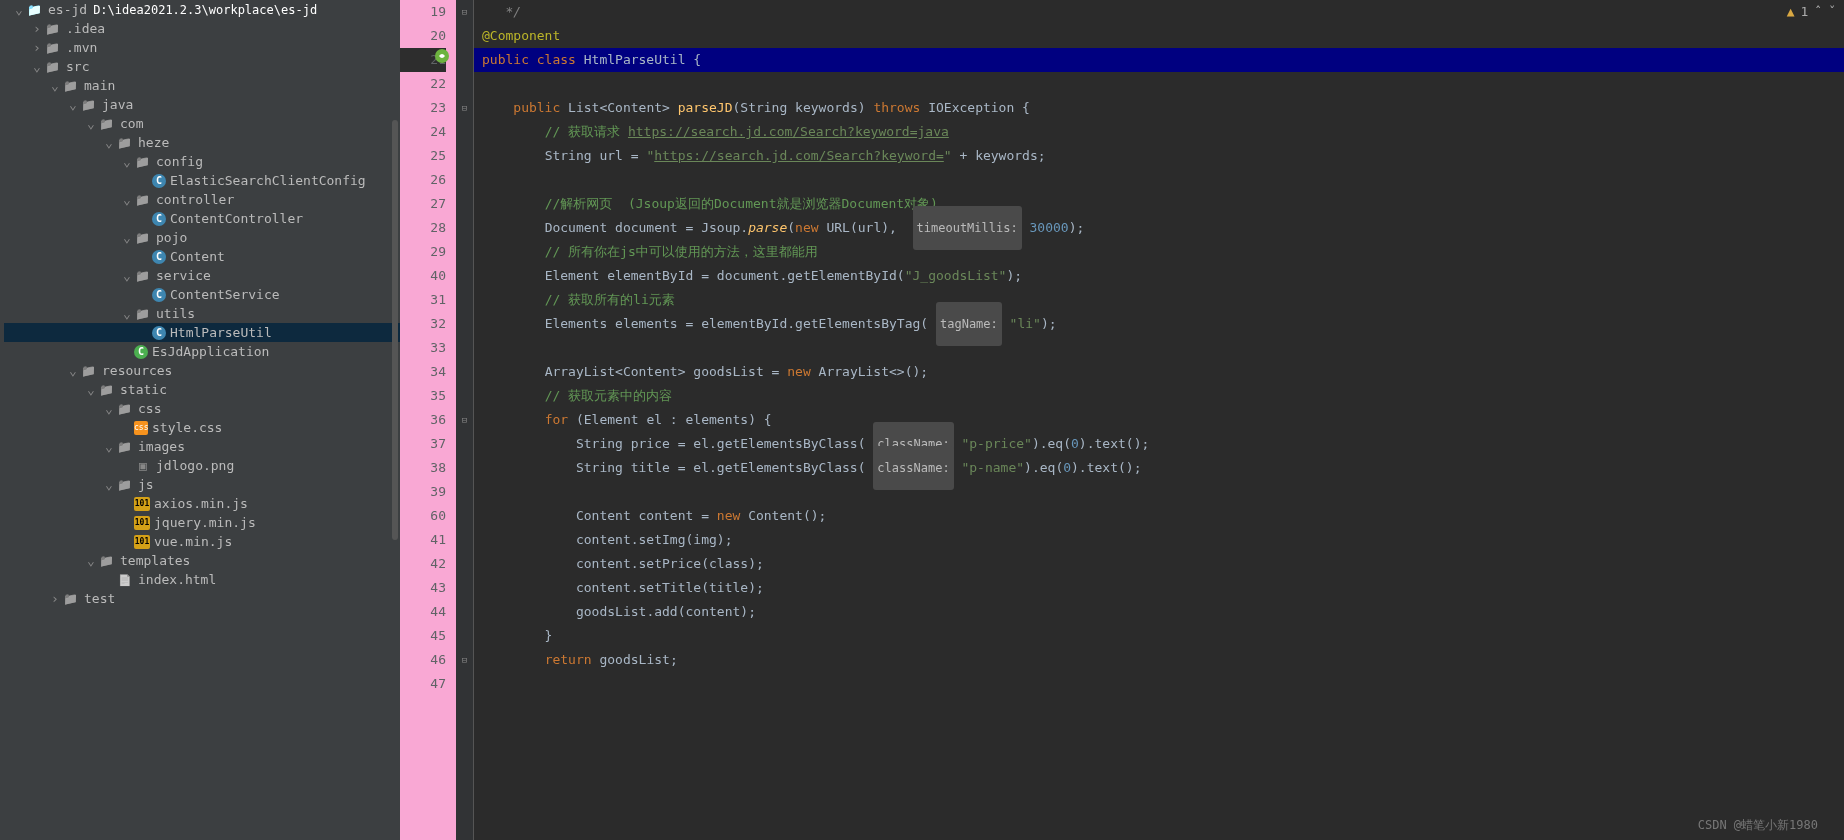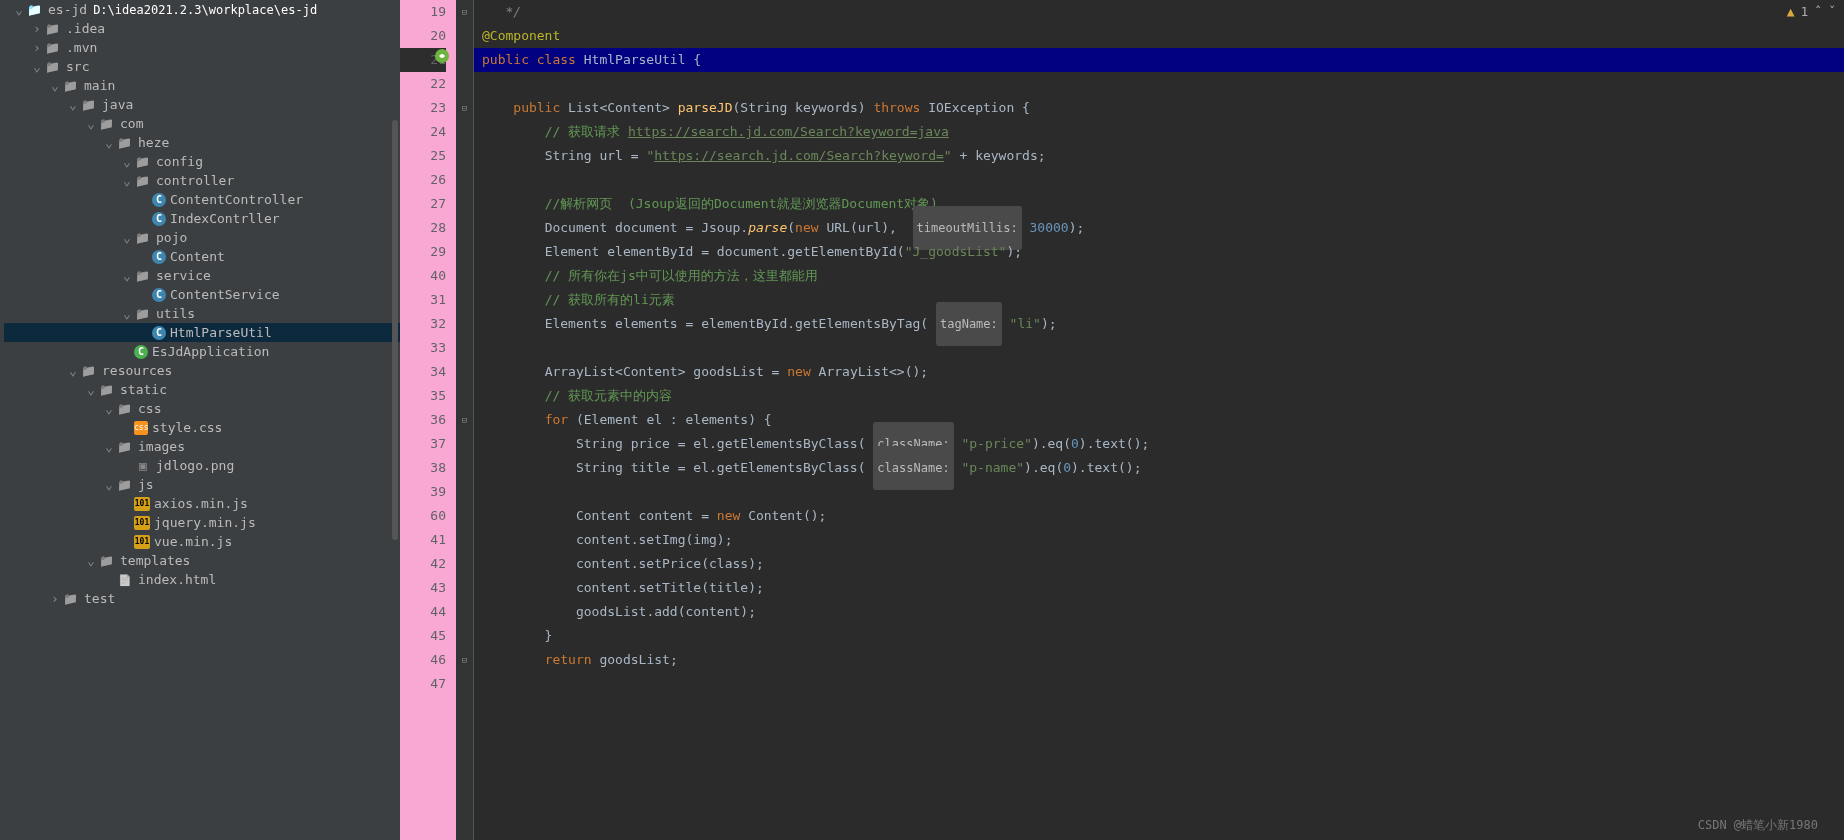--- a/index.html
+++ b/index.html
@@ -120,38 +120,38 @@
         </div>
       </li>
       <li>
         <div class="tree-row indent6">
           <span class="arrow">⌄</span>
           <span class="icon folder-icon pkg"></span>
           <span class="name">config</span>
         </div>
       </li>
       <li>
+        <div class="tree-row indent7">
+          <span class="arrow"> </span>
+          <span class="icon class-icon"></span>
+          <span class="name">ElasticSearchClientConfig</span>
+        </div>
+      </li>
+      <li>
         <div class="tree-row indent6">
           <span class="arrow">⌄</span>
           <span class="icon folder-icon pkg"></span>
           <span class="name">controller</span>
         </div>
       </li>
       <li>
         <div class="tree-row indent7">
           <span class="arrow"> </span>
           <span class="icon class-icon"></span>
           <span class="name">ContentController</span>
-        </div>
-      </li>
-      <li>
-        <div class="tree-row indent7">
-          <span class="arrow"> </span>
-          <span class="icon class-icon"></span>
-          <span class="name">IndexContrller</span>
         </div>
       </li>
       <li>
         <div class="tree-row indent6">
           <span class="arrow">⌄</span>
           <span class="icon folder-icon pkg"></span>
           <span class="name">pojo</span>
         </div>
       </li>
       <li>
@@ -360,22 +360,22 @@
       <div class="line">   <span class="com">*/</span></div>
       <div class="line"><span class="ann">@Component</span></div>
       <div class="line hl"><span class="kw">public class</span> <span class="id">HtmlParseUtil</span> {</div>
       <div class="line"></div>
       <div class="line">    <span class="kw">public</span> <span class="id">List&lt;Content&gt;</span> <span class="fn">parseJD</span>(<span class="id">String keywords</span>) <span class="kw">throws</span> <span class="id">IOException</span> {</div>
       <div class="line">        <span class="com-chinese">// 获取请求</span> <span class="url-str">https://search.jd.com/Search?keyword=java</span></div>
       <div class="line">        <span class="id">String url</span> = <span class="str">"</span><span class="url-str">https://search.jd.com/Search?keyword=</span><span class="str">"</span> + <span class="id">keywords</span>;</div>
       <div class="line"></div>
       <div class="line">        <span class="com-chinese">//解析网页  (Jsoup返回的Document就是浏览器Document对象)</span></div>
       <div class="line">        <span class="id">Document document</span> = <span class="id">Jsoup</span>.<span class="fn-italic">parse</span>(<span class="kw">new</span> <span class="id">URL</span>(<span class="id">url</span>),  <span class="param-hint">timeoutMillis:</span> <span class="num">30000</span>);</div>
+      <div class="line">        <span class="com-chinese">// 所有你在js中可以使用的方法，这里都能用</span></div>
       <div class="line">        <span class="id">Element elementById</span> = <span class="id">document</span>.<span class="id">getElementById</span>(<span class="str">"J_goodsList"</span>);</div>
-      <div class="line">        <span class="com-chinese">// 所有你在js中可以使用的方法，这里都能用</span></div>
       <div class="line">        <span class="com-chinese">// 获取所有的li元素</span></div>
       <div class="line">        <span class="id">Elements elements</span> = <span class="id">elementById</span>.<span class="id">getElementsByTag</span>( <span class="param-hint">tagName:</span> <span class="str">"li"</span>);</div>
       <div class="line"></div>
       <div class="line">        <span class="id">ArrayList&lt;Content&gt; goodsList</span> = <span class="kw">new</span> <span class="id">ArrayList&lt;&gt;</span>();</div>
       <div class="line">        <span class="com-chinese">// 获取元素中的内容</span></div>
       <div class="line">        <span class="kw">for</span> (<span class="id">Element el</span> : <span class="id">elements</span>) {</div>
       <div class="line">            <span class="id">String price</span> = <span class="id">el</span>.<span class="id">getElementsByClass</span>( <span class="param-hint">className:</span> <span class="str">"p-price"</span>).<span class="id">eq</span>(<span class="num">0</span>).<span class="id">text</span>();</div>
       <div class="line">            <span class="id">String title</span> = <span class="id">el</span>.<span class="id">getElementsByClass</span>( <span class="param-hint">className:</span> <span class="str">"p-name"</span>).<span class="id">eq</span>(<span class="num">0</span>).<span class="id">text</span>();</div>
       <div class="line"></div>
       <div class="line">            <span class="id">Content content</span> = <span class="kw">new</span> <span class="id">Content</span>();</div>

